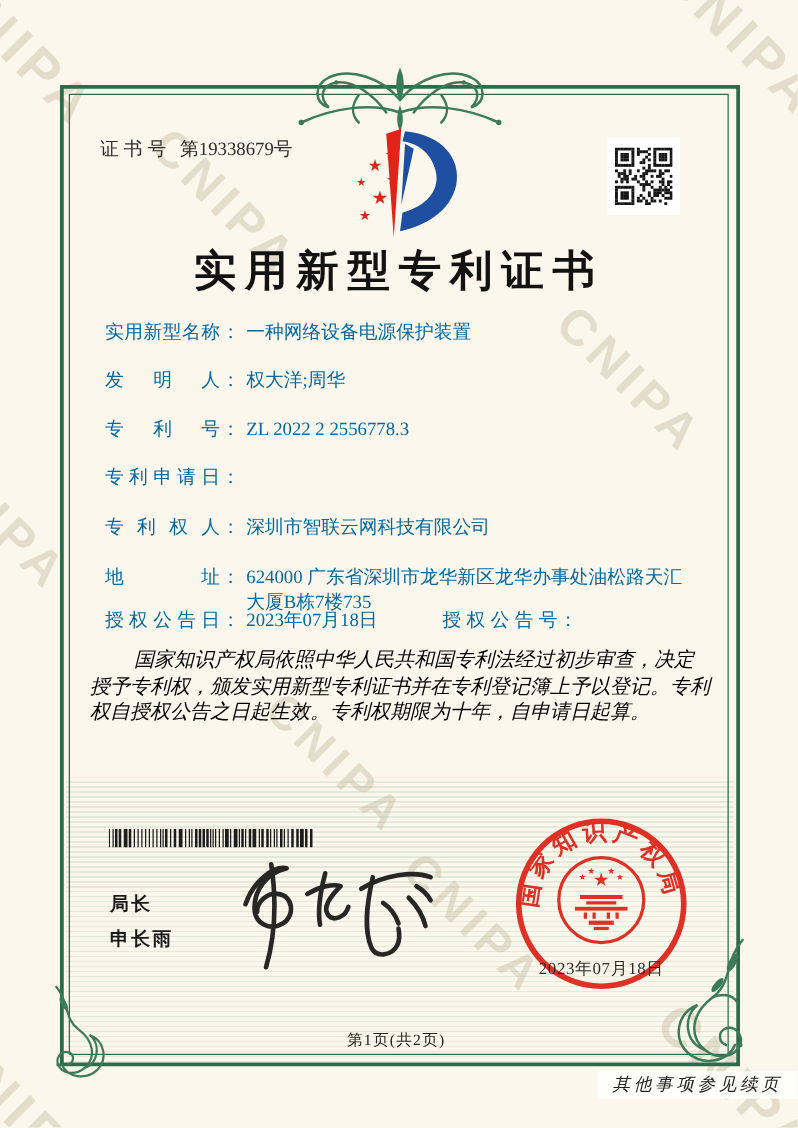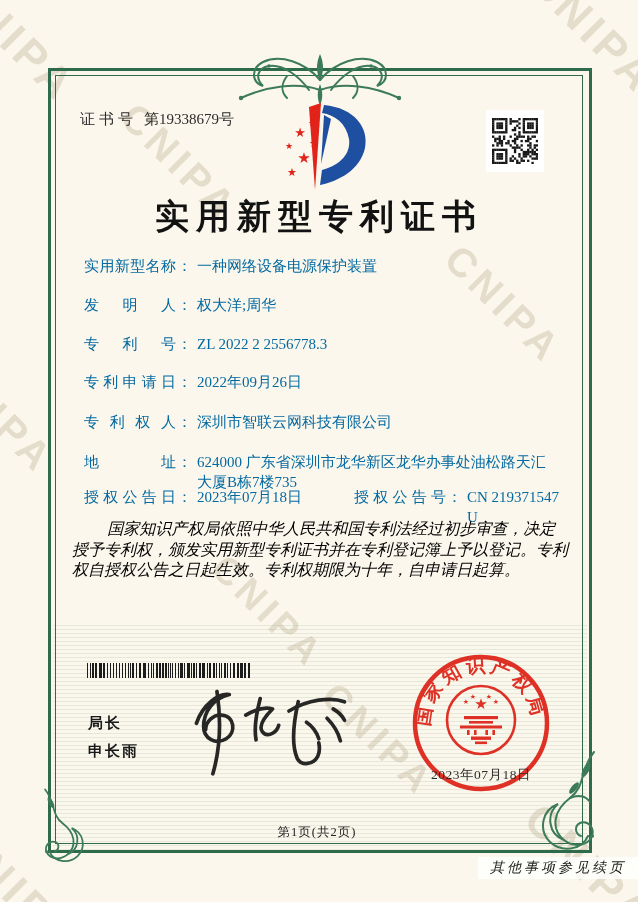--- a/index.html
+++ b/index.html
@@ -366,39 +366,37 @@
   <span class="fvalue">权大洋;周华</span>
 </div>
 <div class="frow" style="top:334px">
   <span class="flabel">专利号</span>
     <span class="fcolon">：</span>
   <span class="fvalue">ZL 2022 2 2556778.3</span>
 </div>
 <div class="frow" style="top:372px">
   <span class="flabel">专利申请日</span>
     <span class="fcolon">：</span>
-  <span class="fvalue">2022年09月26日</span>
 </div>
 <div class="frow" style="top:412px">
   <span class="flabel">专利权人</span>
     <span class="fcolon">：</span>
   <span class="fvalue">深圳市智联云网科技有限公司</span>
 </div>
 <div class="frow" style="top:452px">
   <span class="flabel">地址</span>
     <span class="fcolon">：</span>
   <span class="fvalue" style="flex:none;width:362px">624000 广东省深圳市龙华新区龙华办事处油松路天汇大厦B栋7楼735</span>
 </div>
 <div class="frow" style="top:487px">
   <span class="flabel">授权公告日</span>
     <span class="fcolon">：</span>
   <span class="fvalue" style="flex:none">2023年07月18日</span>
   <span class="flabel" style="margin-left:52px">授权公告号</span>
     <span class="fcolon">：</span>
-  <span class="fvalue">CN 219371547 U</span>
 </div>
 
 <div class="paras">
   <p>国家知识产权局依照中华人民共和国专利法经过初步审查，决定授予专利权，颁发实用新型专利证书并在专利登记簿上予以登记。专利权自授权公告之日起生效。专利权期限为十年，自申请日起算。</p>
 </div>
 
 <svg id="barcode" class="barcode" width="167" height="15" viewBox="0 0 167 15">
     <rect x="0" y="0" width="1" height="15" fill="#1c1c1c"></rect>
     <rect x="3" y="0" width="1" height="15" fill="#1c1c1c"></rect>
     <rect x="5" y="0" width="2" height="15" fill="#1c1c1c"></rect>

